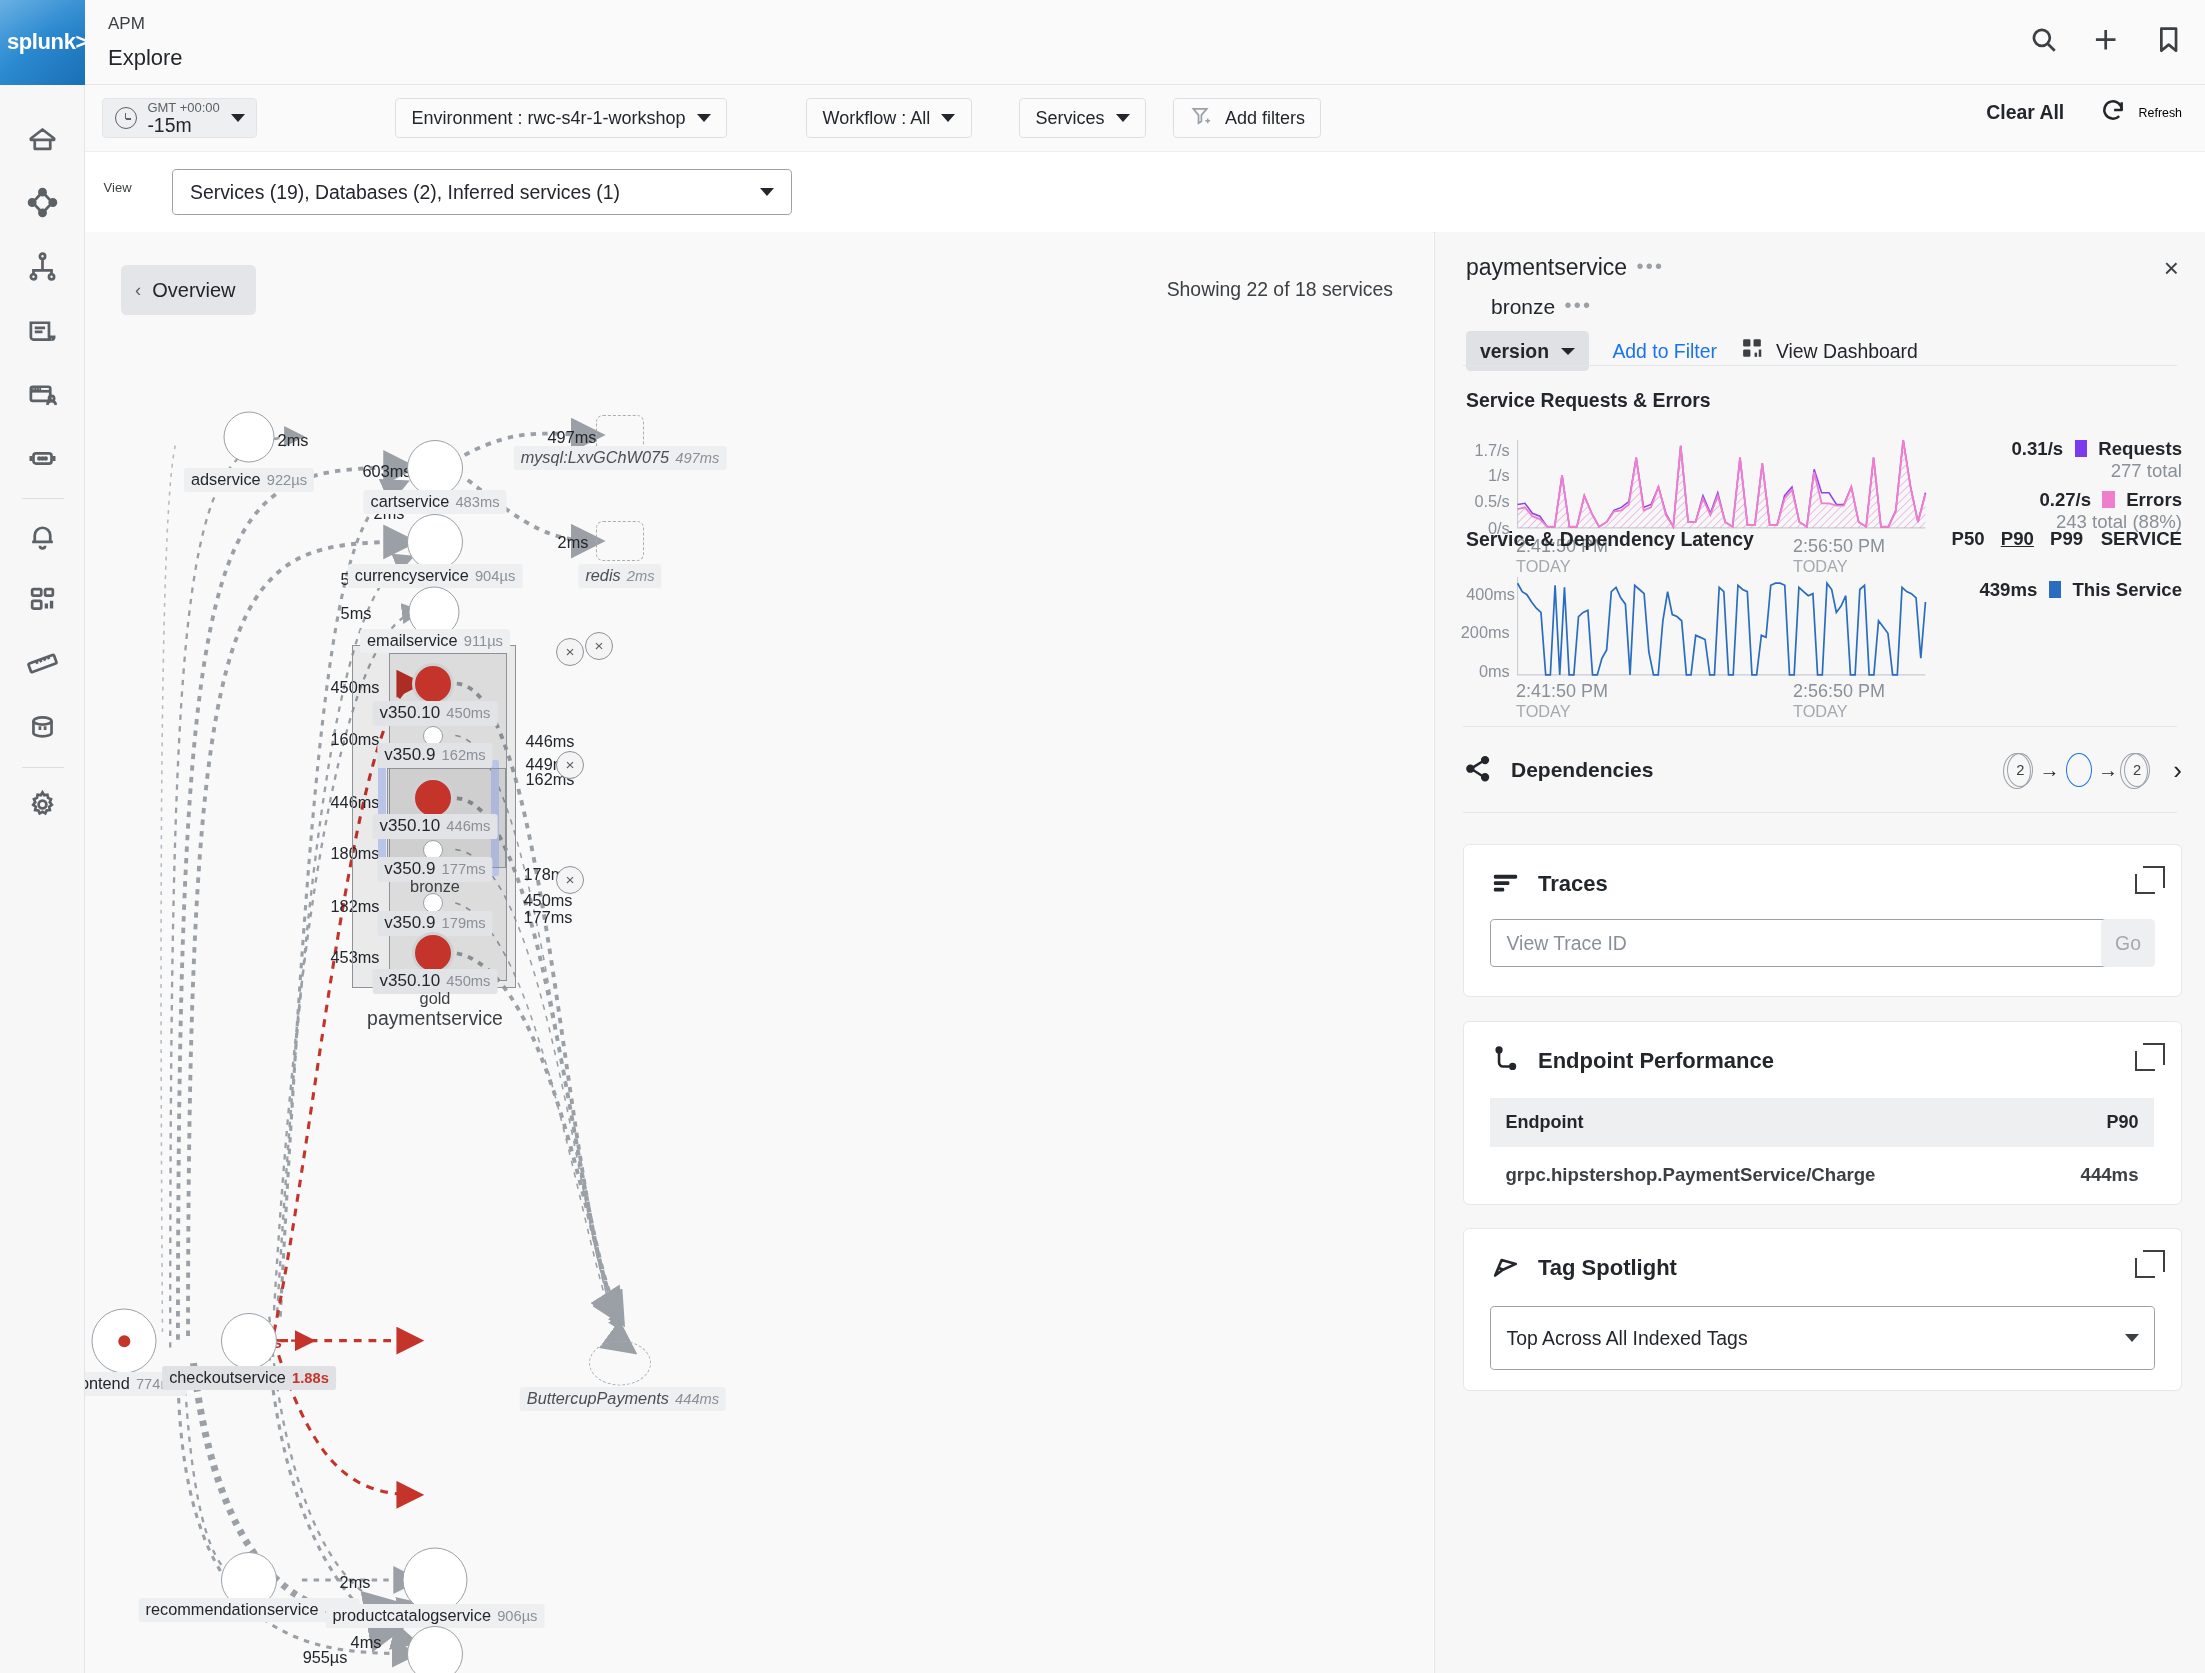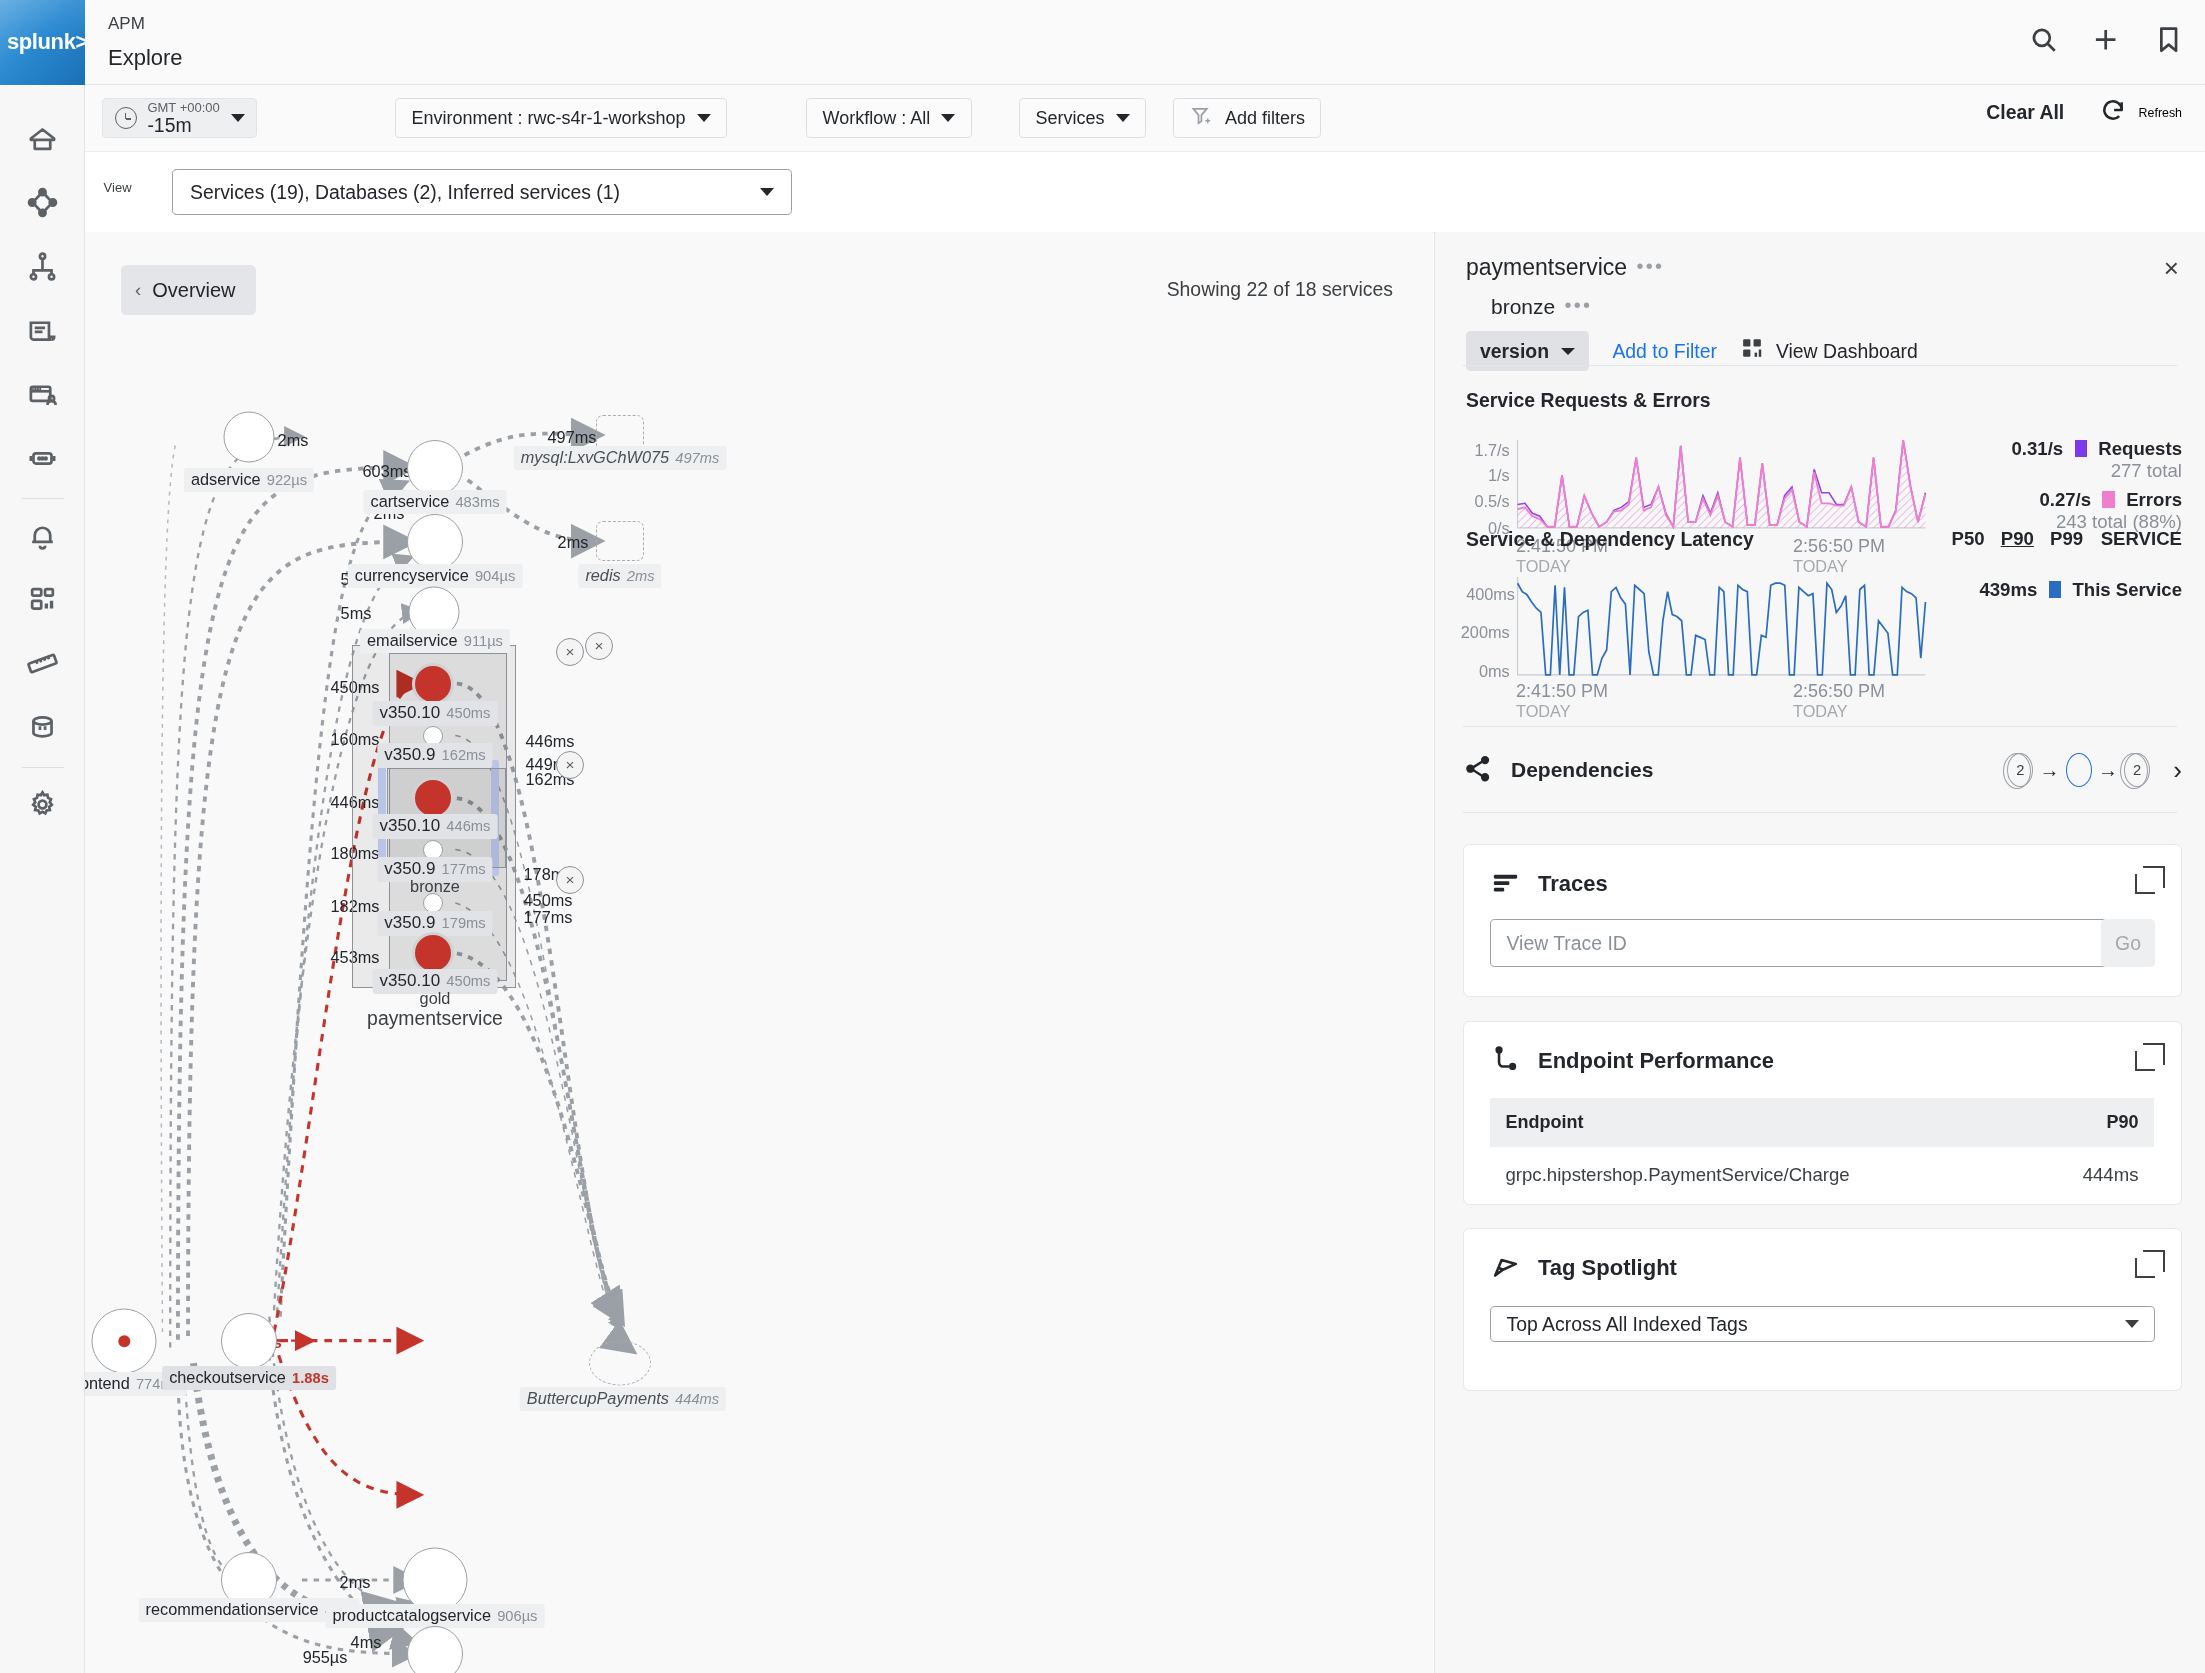--- a/index.html
+++ b/index.html
@@ -127,22 +127,22 @@
   .card .chd .ct { font-size:22px; font-weight:700; color:#23262b; margin-left:17px; }
   .expand { margin-left:auto; width:20px; height:20px; border:2.3px solid #3c4043; border-top:none; border-right:none; cursor:pointer; position:relative;}
   .expand:after{content:"";position:absolute;left:6.2px;top:-8.5px;width:20px;height:20px;border:2.3px solid #3c4043;border-bottom:none;border-left:none;}
   .traceinput { position:absolute; left:26px; top:74px; width:calc(100% - 93px); height:48px; border:0.8px solid #9aa0a6;
                 border-radius:4.6px; background:#fff; display:flex; align-items:center; padding:0 15.5px; font-size:19.4px; color:#8a9097; }
   .gobtn { position:absolute; right:26px; top:74px; width:54px; height:48px; background:#eeeff1; border-radius:4.6px;
            display:flex; align-items:center; justify-content:center; font-size:19.4px; color:#a4a9ae; cursor:pointer; }
   table.ep { position:absolute; left:26px; right:26px; top:76px; border-collapse:collapse; width:calc(100% - 53px); }
   table.ep th { background:#eeeff1; font-size:18px; color:#23262b; font-weight:700; padding:14px 15.5px; text-align:left; }
   table.ep th.r, table.ep td.r { text-align:right; }
-  table.ep td { font-size:18.6px; color:#3c4043; padding:17px 15.5px; }
-  .tagsel { position:absolute; left:26px; right:26px; top:77px; height:36px; border:0.8px solid #9aa0a6; border-radius:4.6px;
+  table.ep td { font-size:18.6px; color:#3c4043; padding:17px 15.5px;font-weight:bold; }
+  .tagsel { position:absolute; left:26px; right:26px; top:77px; height:64px; border:0.8px solid #9aa0a6; border-radius:4.6px;
             background:#fff; display:flex; align-items:center; padding:0 15.5px; font-size:19.4px; color:#23262b; cursor:pointer; }
   .tagsel .caret { margin-left:auto; border-top-color:#3c4043; }
 </style>
 </head>
 <body>
 
 <div id="root">
 
   <div class="rail">
     <div class="logo">

